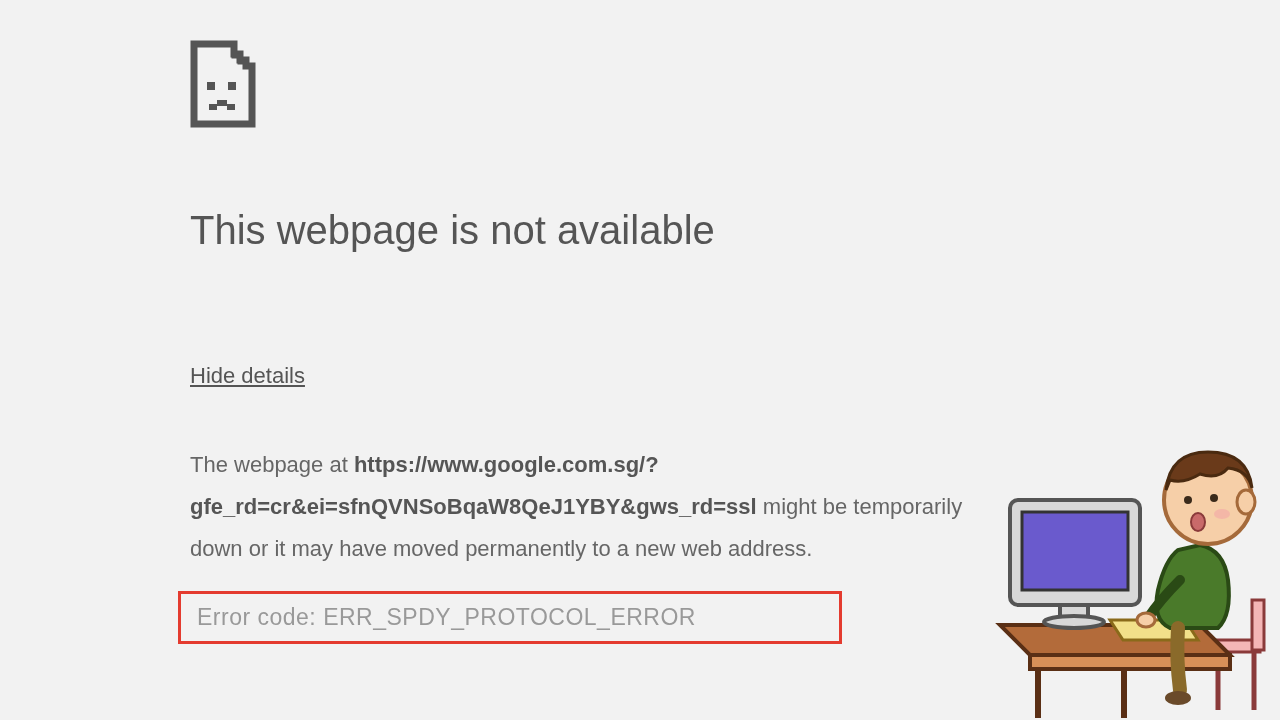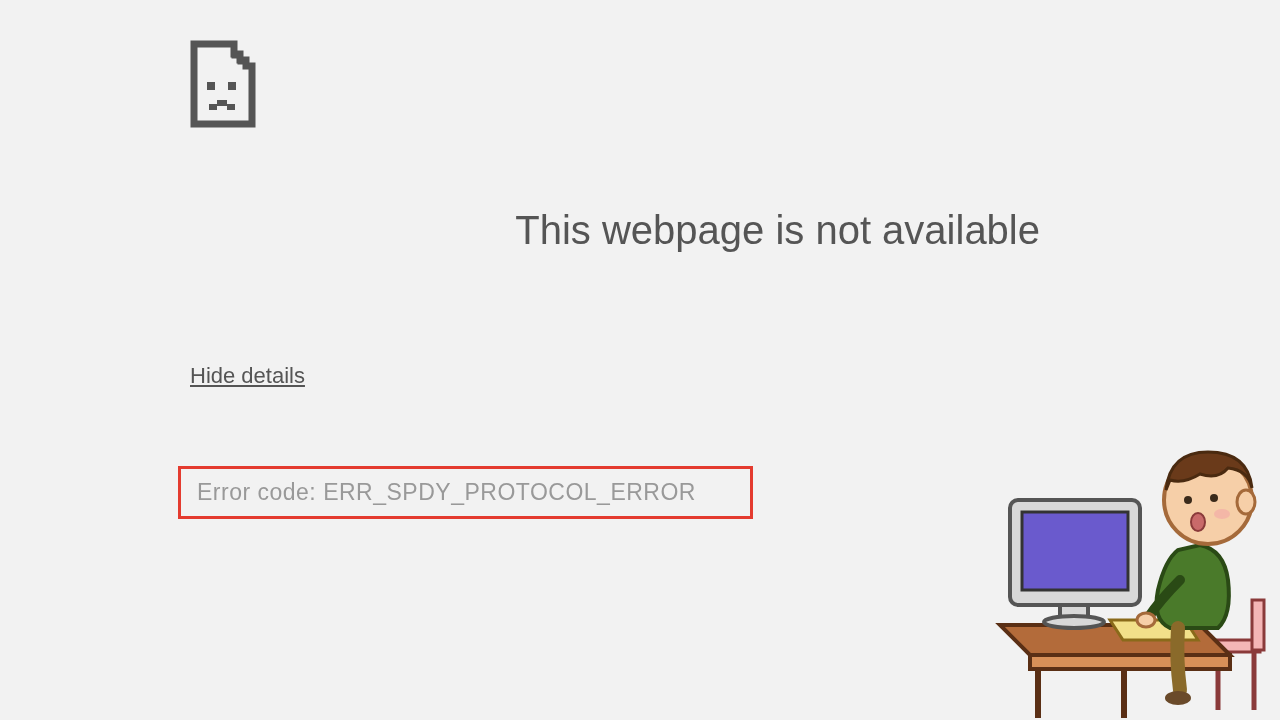--- a/index.html
+++ b/index.html
@@ -18,21 +18,20 @@
     .sad-page-icon {
       width: 66px;
       height: 88px;
       margin-bottom: 80px;
     }
     .page-title {
       font-size: 40px;
       font-weight: 400;
       color: #555;
       margin-bottom: 110px;
-      text-align: right;
     }
     .hide-details {
       font-size: 22px;
       color: #555;
       text-decoration: underline;
       cursor: pointer;
       display: inline-block;
       margin-bottom: 55px;
       text-align: center;
     }
@@ -52,21 +51,21 @@
     }
     .details-text .url-part {
       font-weight: bold;
       color: #555;
     }
     .error-code-box {
       border: 3px solid #e43b2f;
       padding: 10px 16px;
       margin-top: 22px;
       margin-left: -12px;
-      width: 575px;
+      width: 664px;
     }
     .error-code-text {
       font-size: 23px;
       color: #999;
       letter-spacing: 0.5px;
     }
     
     .cartoon {
       position: absolute;
       bottom: 0;
@@ -90,20 +89,23 @@
       <rect x="27" y="60" width="10" height="6" fill="#555"></rect>
       <rect x="37" y="64" width="8" height="6" fill="#555"></rect>
     </svg>
   </div>
 
   <h1 class="page-title">This webpage is not available</h1>
 
   <a class="hide-details">Hide details</a>
 
 
+  <div class="details-text">
+    <span>The webpage at </span><span class="url-part">https://www.google.com.sg/?gfe_rd=cr&amp;ei=sfnQVNSoBqaW8QeJ1YBY&amp;gws_rd=ssl</span><span> might be temporarily down or it may have moved permanently to a new web address.</span>
+  </div>
 
   <div class="error-code-box">
     <div class="error-code-text">Error code: ERR_SPDY_PROTOCOL_ERROR</div>
   </div>
 </div>
 
 <div class="cartoon">
   <svg viewBox="0 0 310 280" xmlns="http://www.w3.org/2000/svg">
 
     <rect x="240" y="200" width="50" height="12" fill="#f4b6b6" stroke="#8a3a3a" stroke-width="3"></rect>

